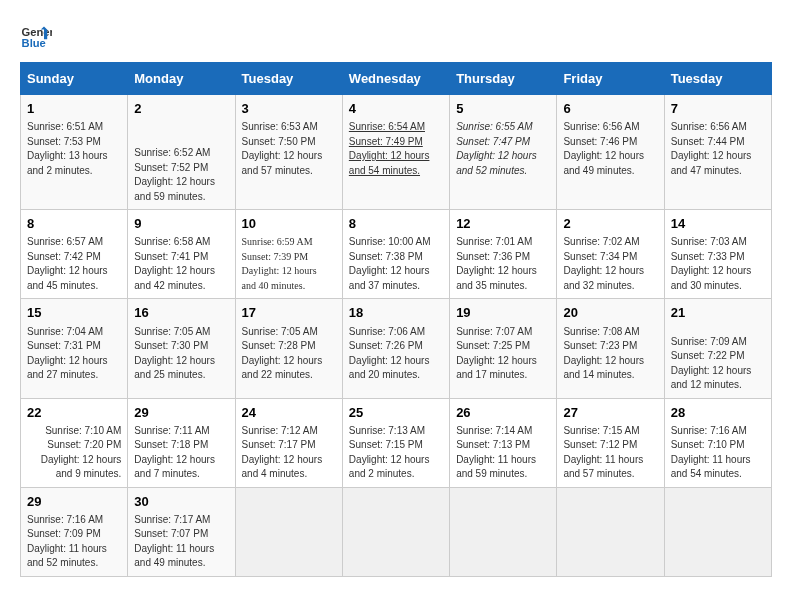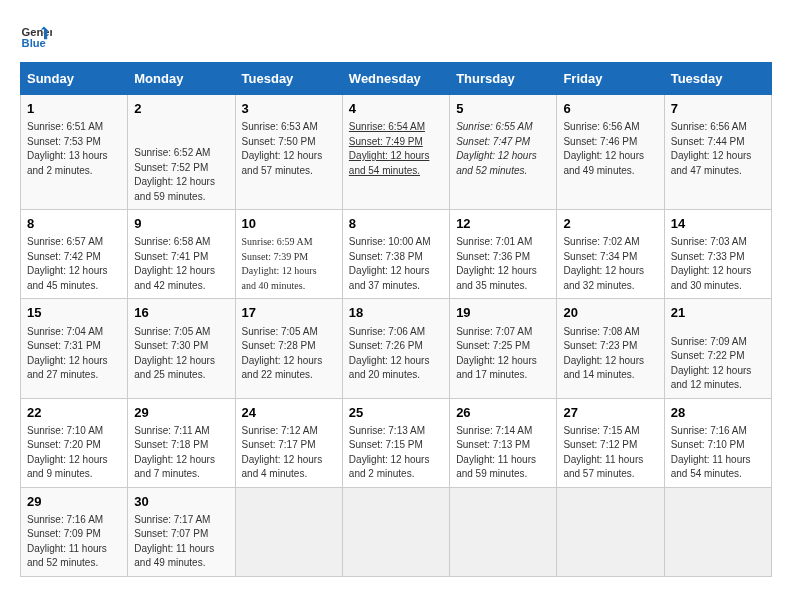--- a/index.html
+++ b/index.html
@@ -258,21 +258,21 @@
           <span class="day-number">21</span>
           <div class="day-info" style="white-space: pre-line; margin-top: 12px;">Sunrise: 7:09 AM
 Sunset: 7:22 PM
 Daylight: 12 hours
 and 12 minutes.</div>
         </td>
       </tr>
       <tr>
         <td>
           <span class="day-number">22</span>
-          <div class="day-info" style="white-space: pre-line;">Sunrise: 7:10 AM
+          <div class="day-info" style="white-space: pre-line; text-align: right;">Sunrise: 7:10 AM
 Sunset: 7:20 PM
 Daylight: 12 hours
 and 9 minutes.</div>
         </td>
         <td>
           <span class="day-number">29</span>
           <div class="day-info" style="white-space: pre-line;">Sunrise: 7:11 AM
 Sunset: 7:18 PM
 Daylight: 12 hours
 and 7 minutes.</div>

